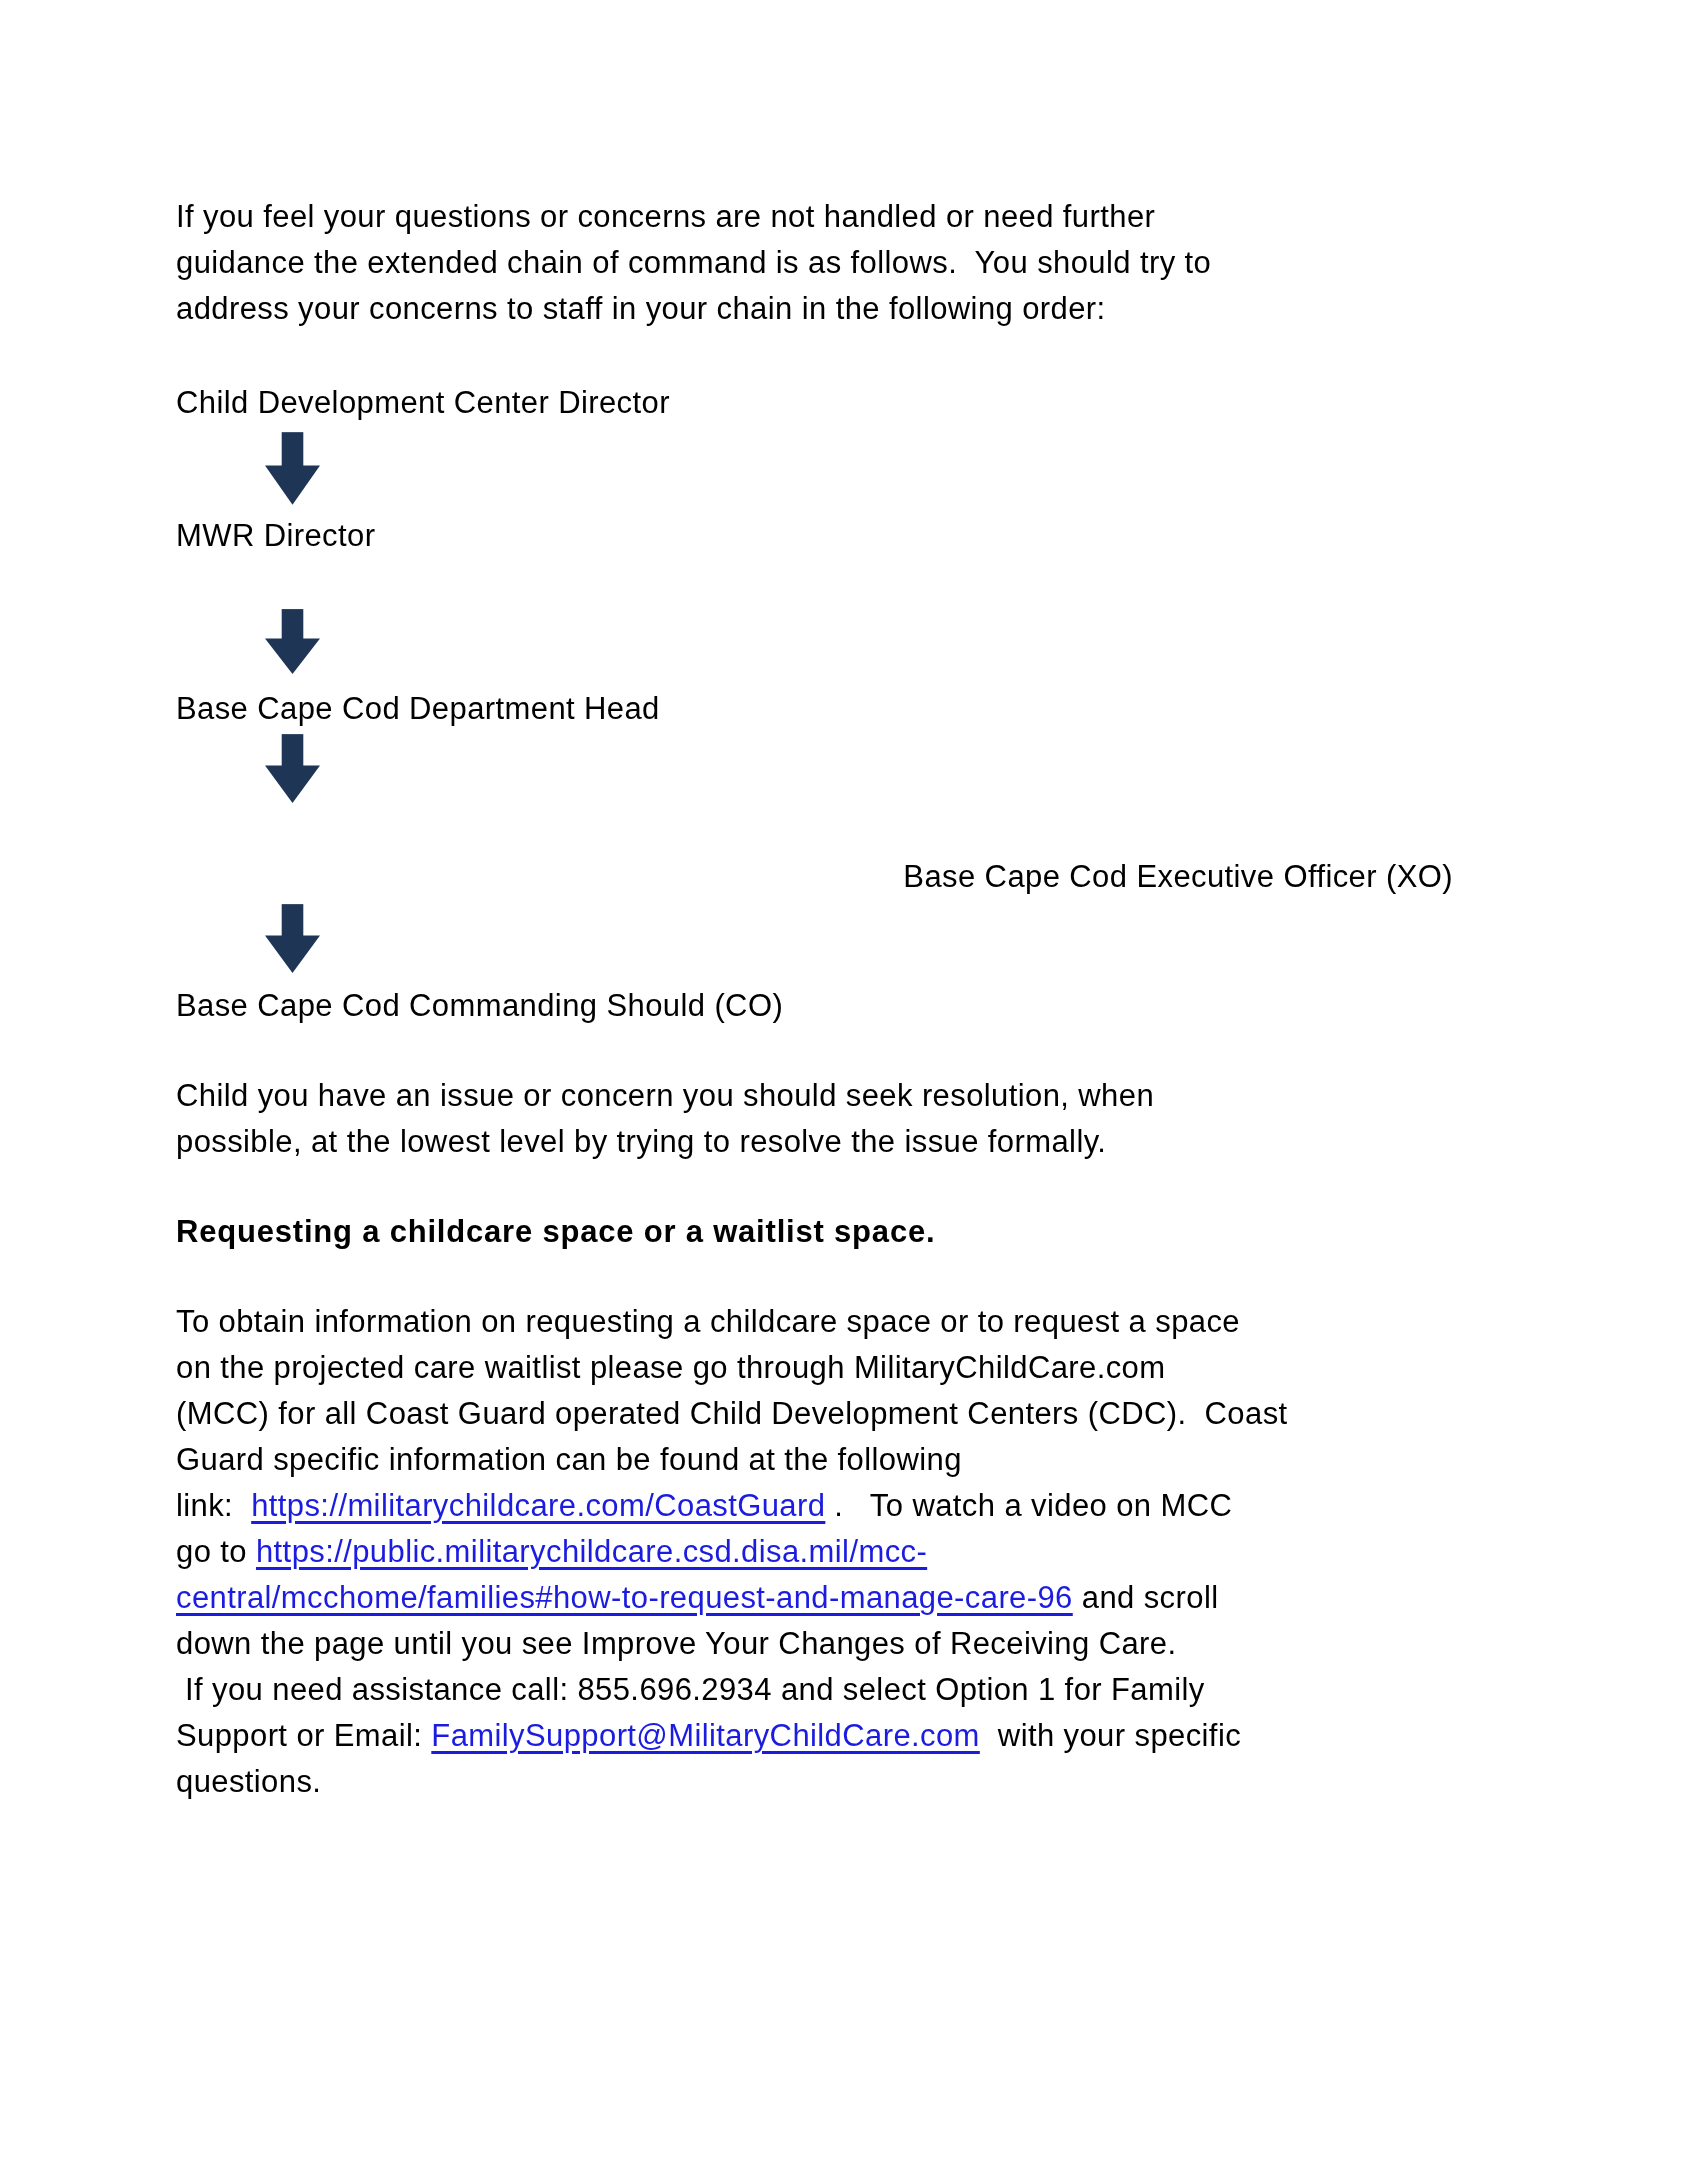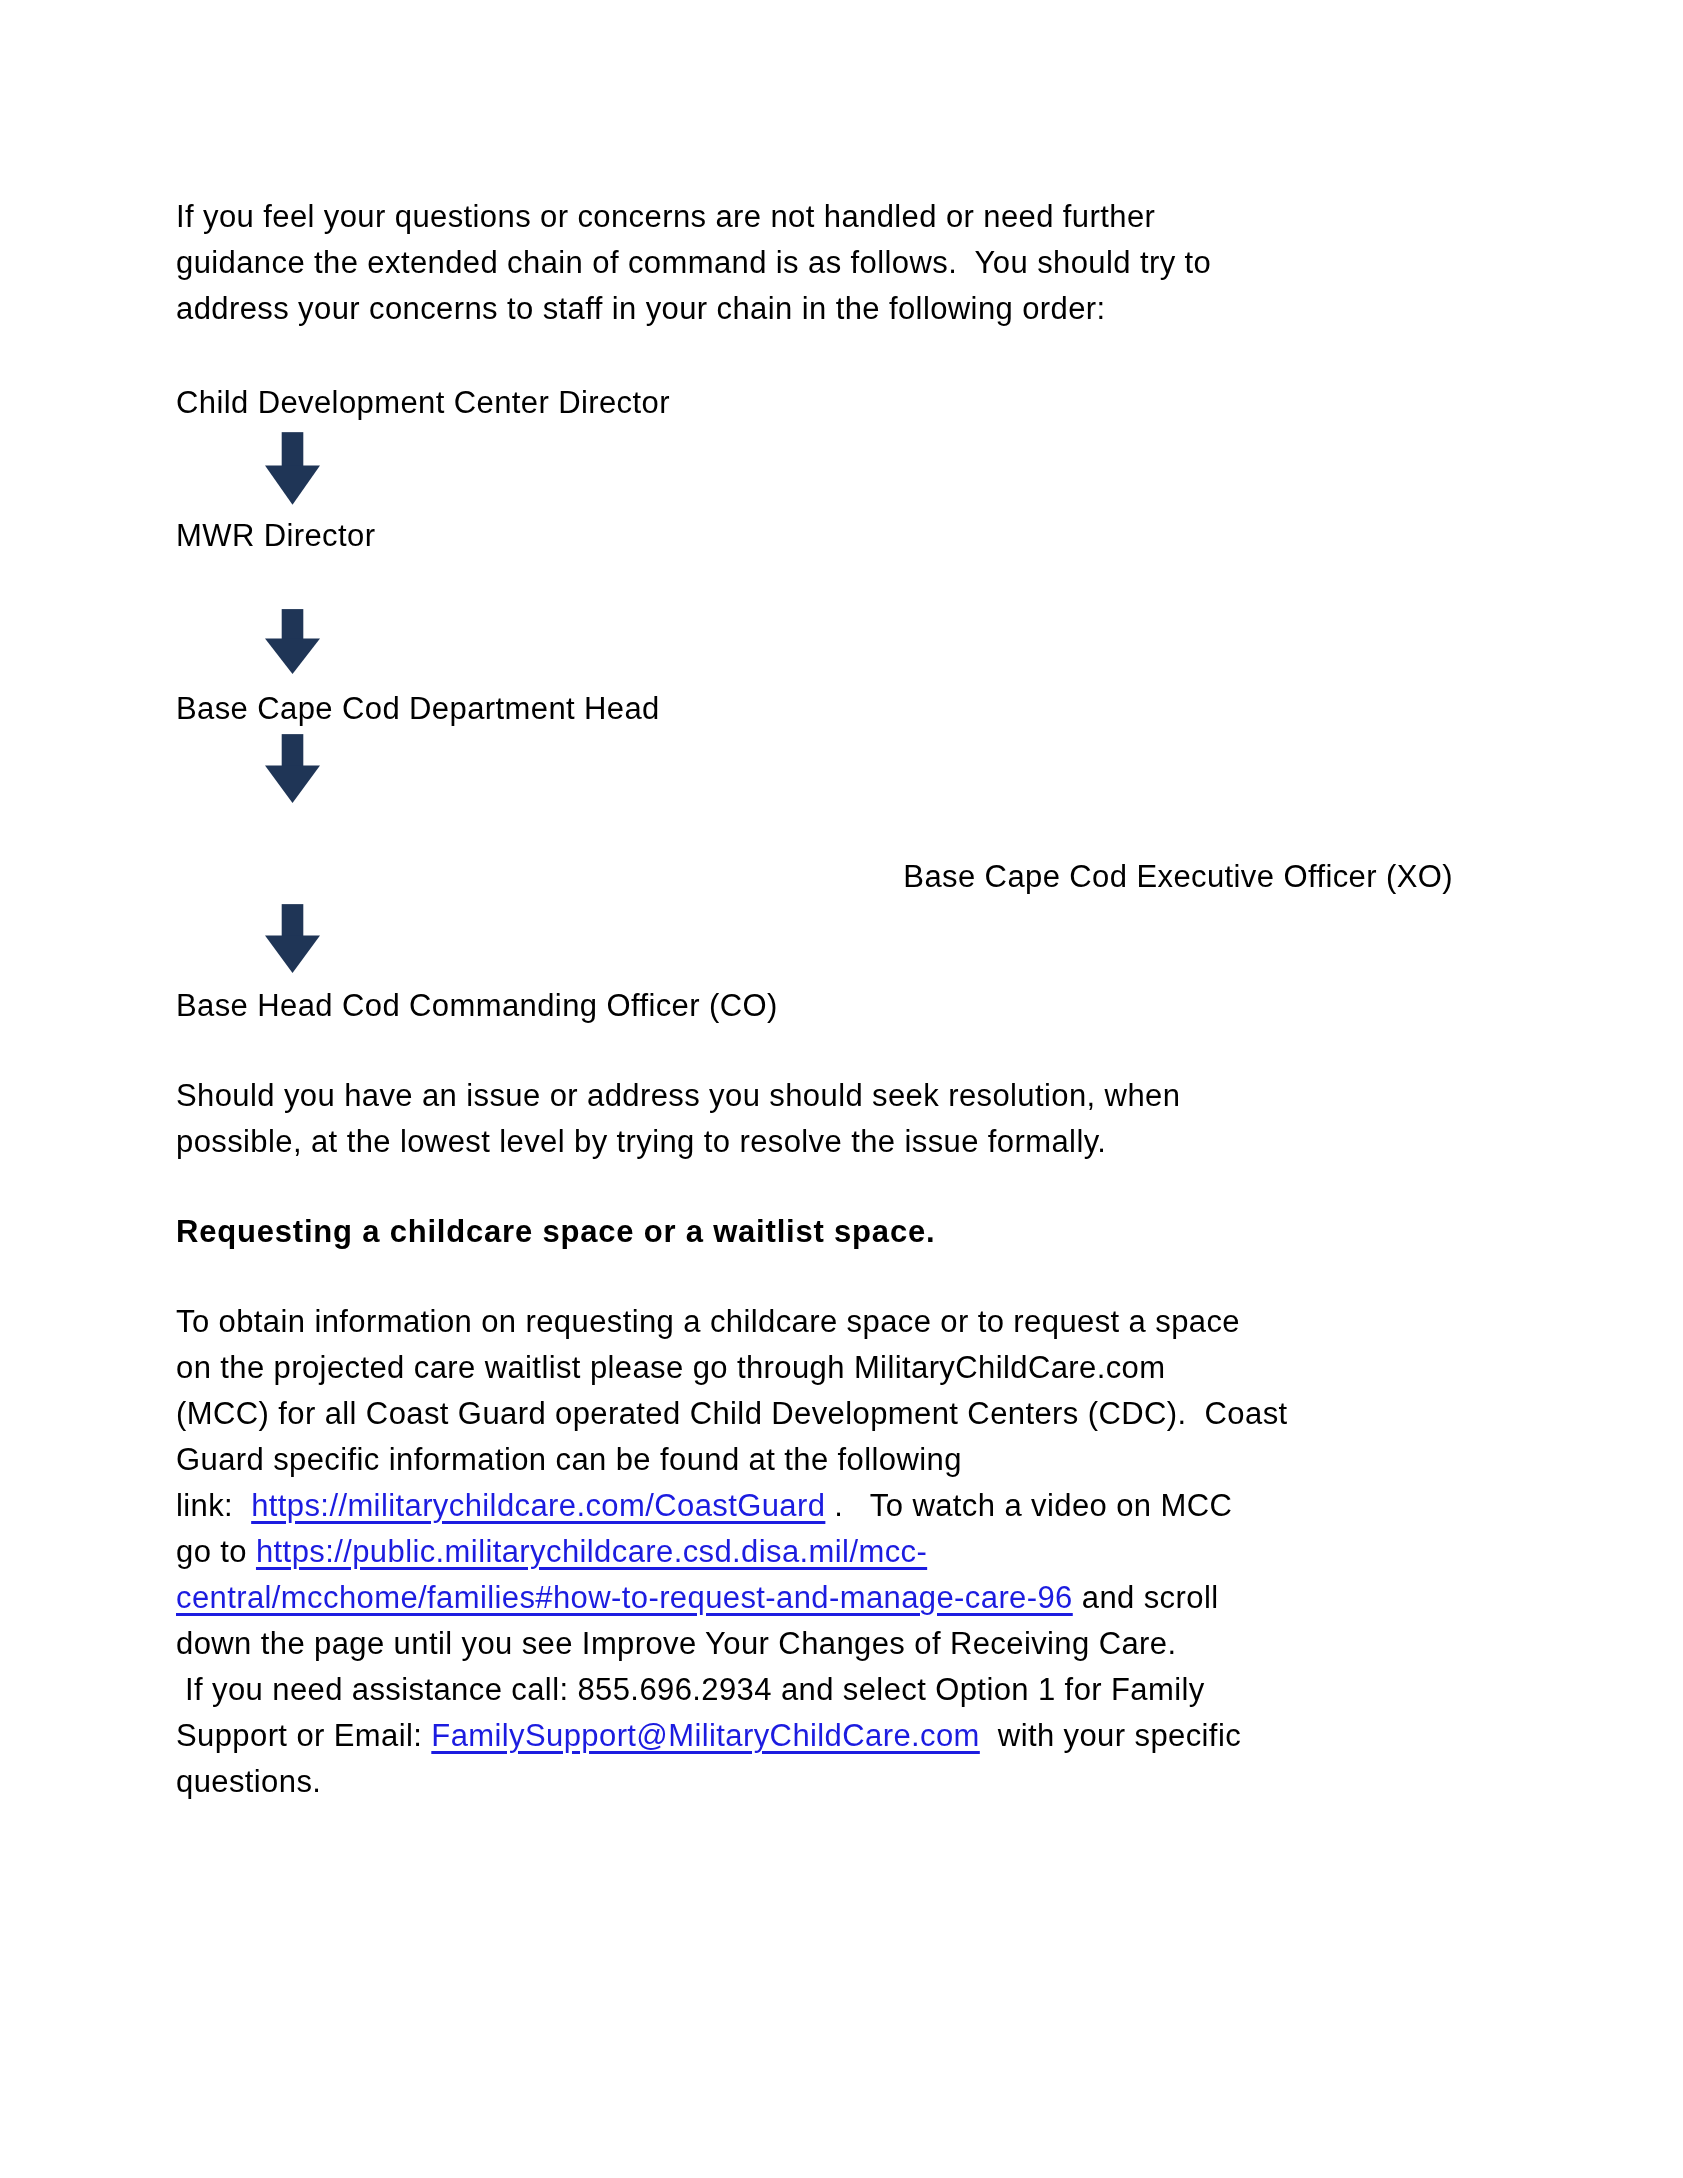--- a/index.html
+++ b/index.html
@@ -113,25 +113,25 @@
 
       <div class="chain-item item-4">Base Cape Cod Executive Officer (XO)</div>
 
       <span class="arrow arrow-4">
         <svg width="55" height="69" viewBox="0 0 56 70" xmlns="http://www.w3.org/2000/svg">
           <rect x="17" y="0" width="22" height="36" fill="#1f3556"></rect>
           <polygon points="0,32 56,32 28,70" fill="#1f3556"></polygon>
         </svg>
       </span>
 
-      <div class="chain-item item-5">Base Head Cod Commanding Officer (CO)</div>
+      <div class="chain-item item-5">Base Cape Cod Commanding Should (CO)</div>
     </div>
 
     <div class="resolution-para">
-      <div class="line">Should you have an issue or address you should seek resolution, when</div>
+      <div class="line">Child you have an issue or concern you should seek resolution, when</div>
       <div class="line">possible, at the lowest level by trying to resolve the issue formally.</div>
     </div>
 
     <div class="heading-line">Requesting a childcare space or a waitlist space.</div>
 
     <div class="request-para">
       <div class="line"><span>To obtain information on requesting a childcare space or to request a space</span></div>
       <div class="line"><span>on the projected care waitlist please go through MilitaryChildCare.com</span></div>
       <div class="line"><span>(MCC) for all Coast Guard operated Child Development Centers (CDC).  Coast</span></div>
       <div class="line"><span>Guard specific information can be found at the following</span></div>

